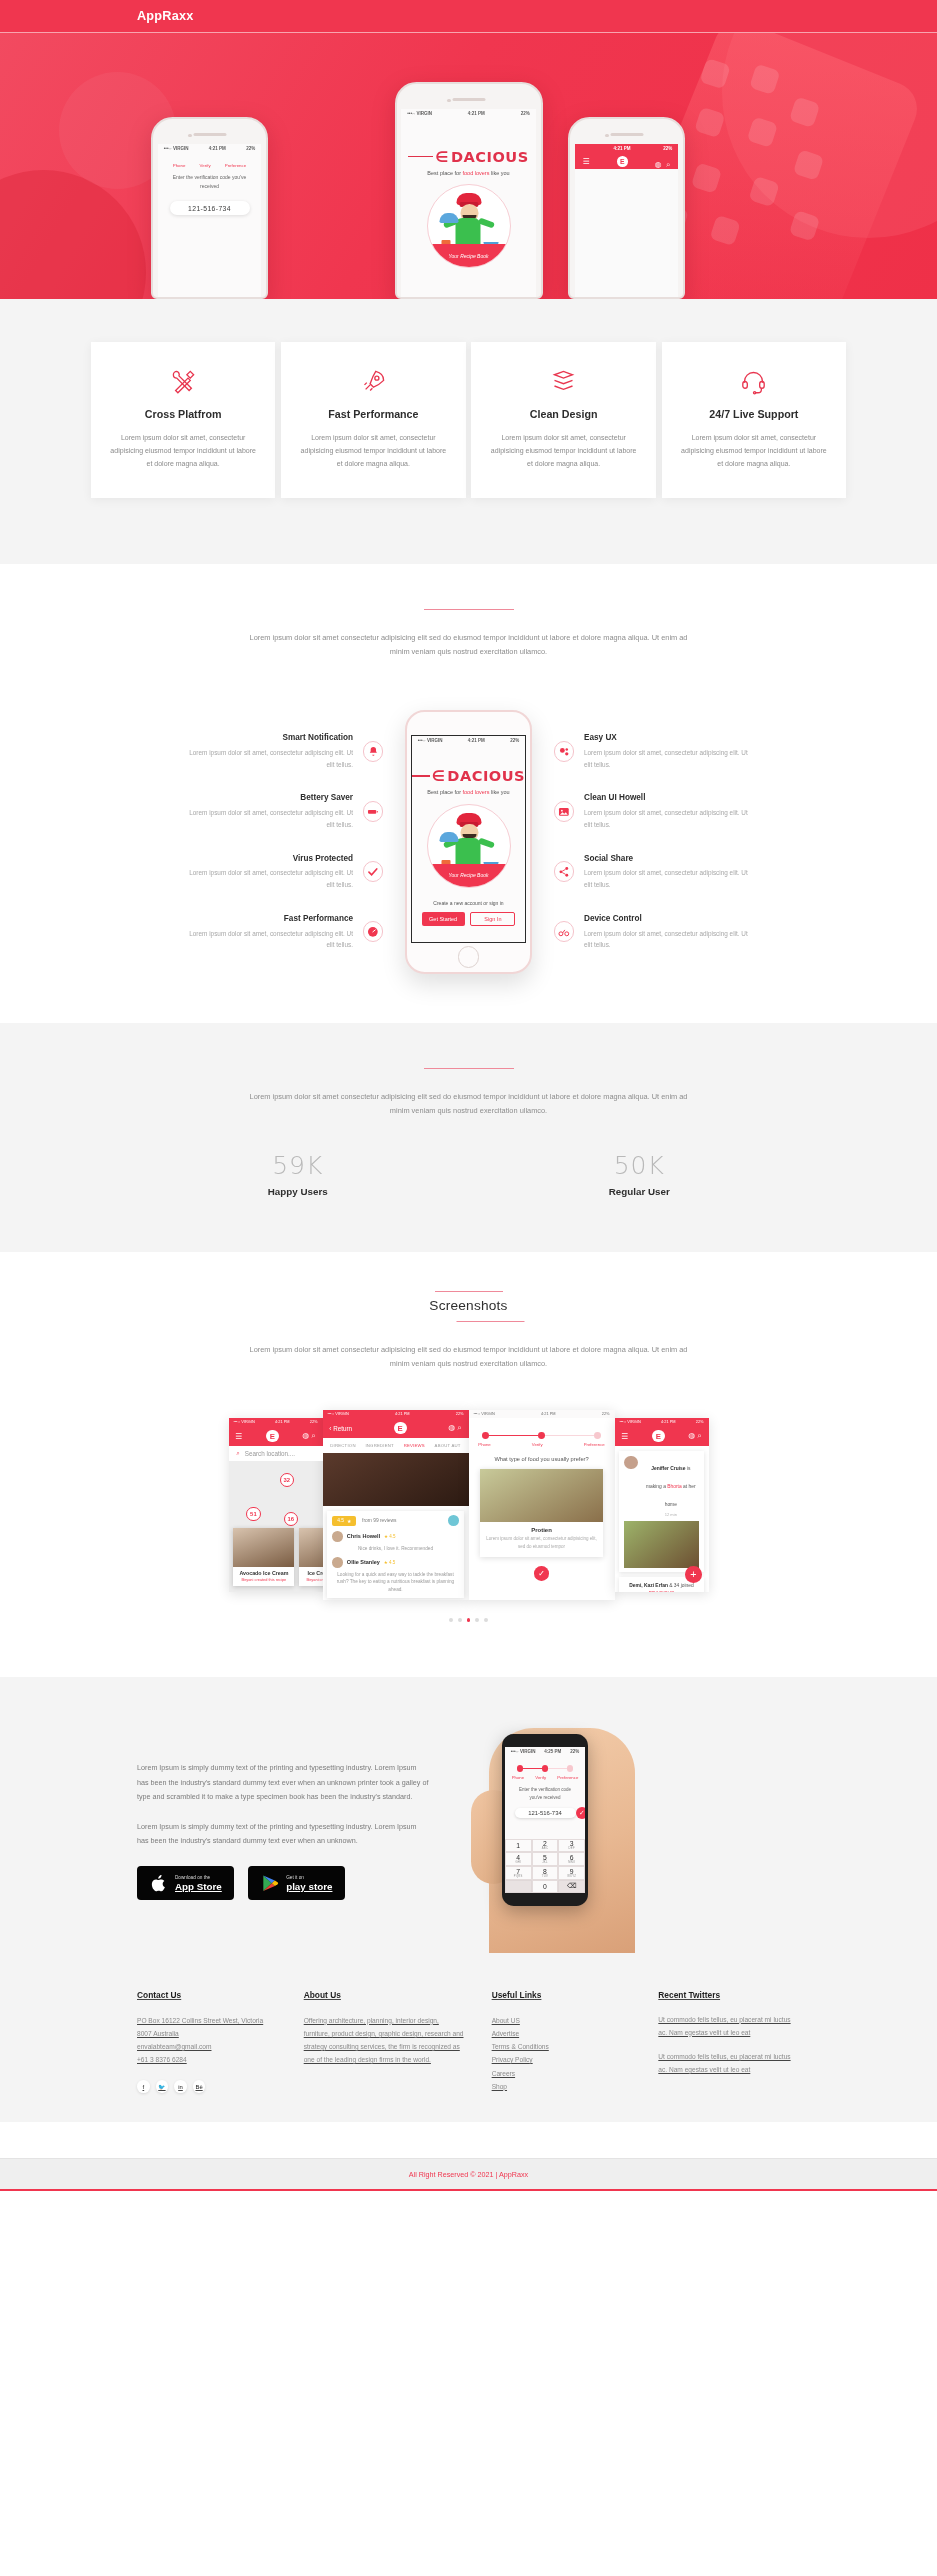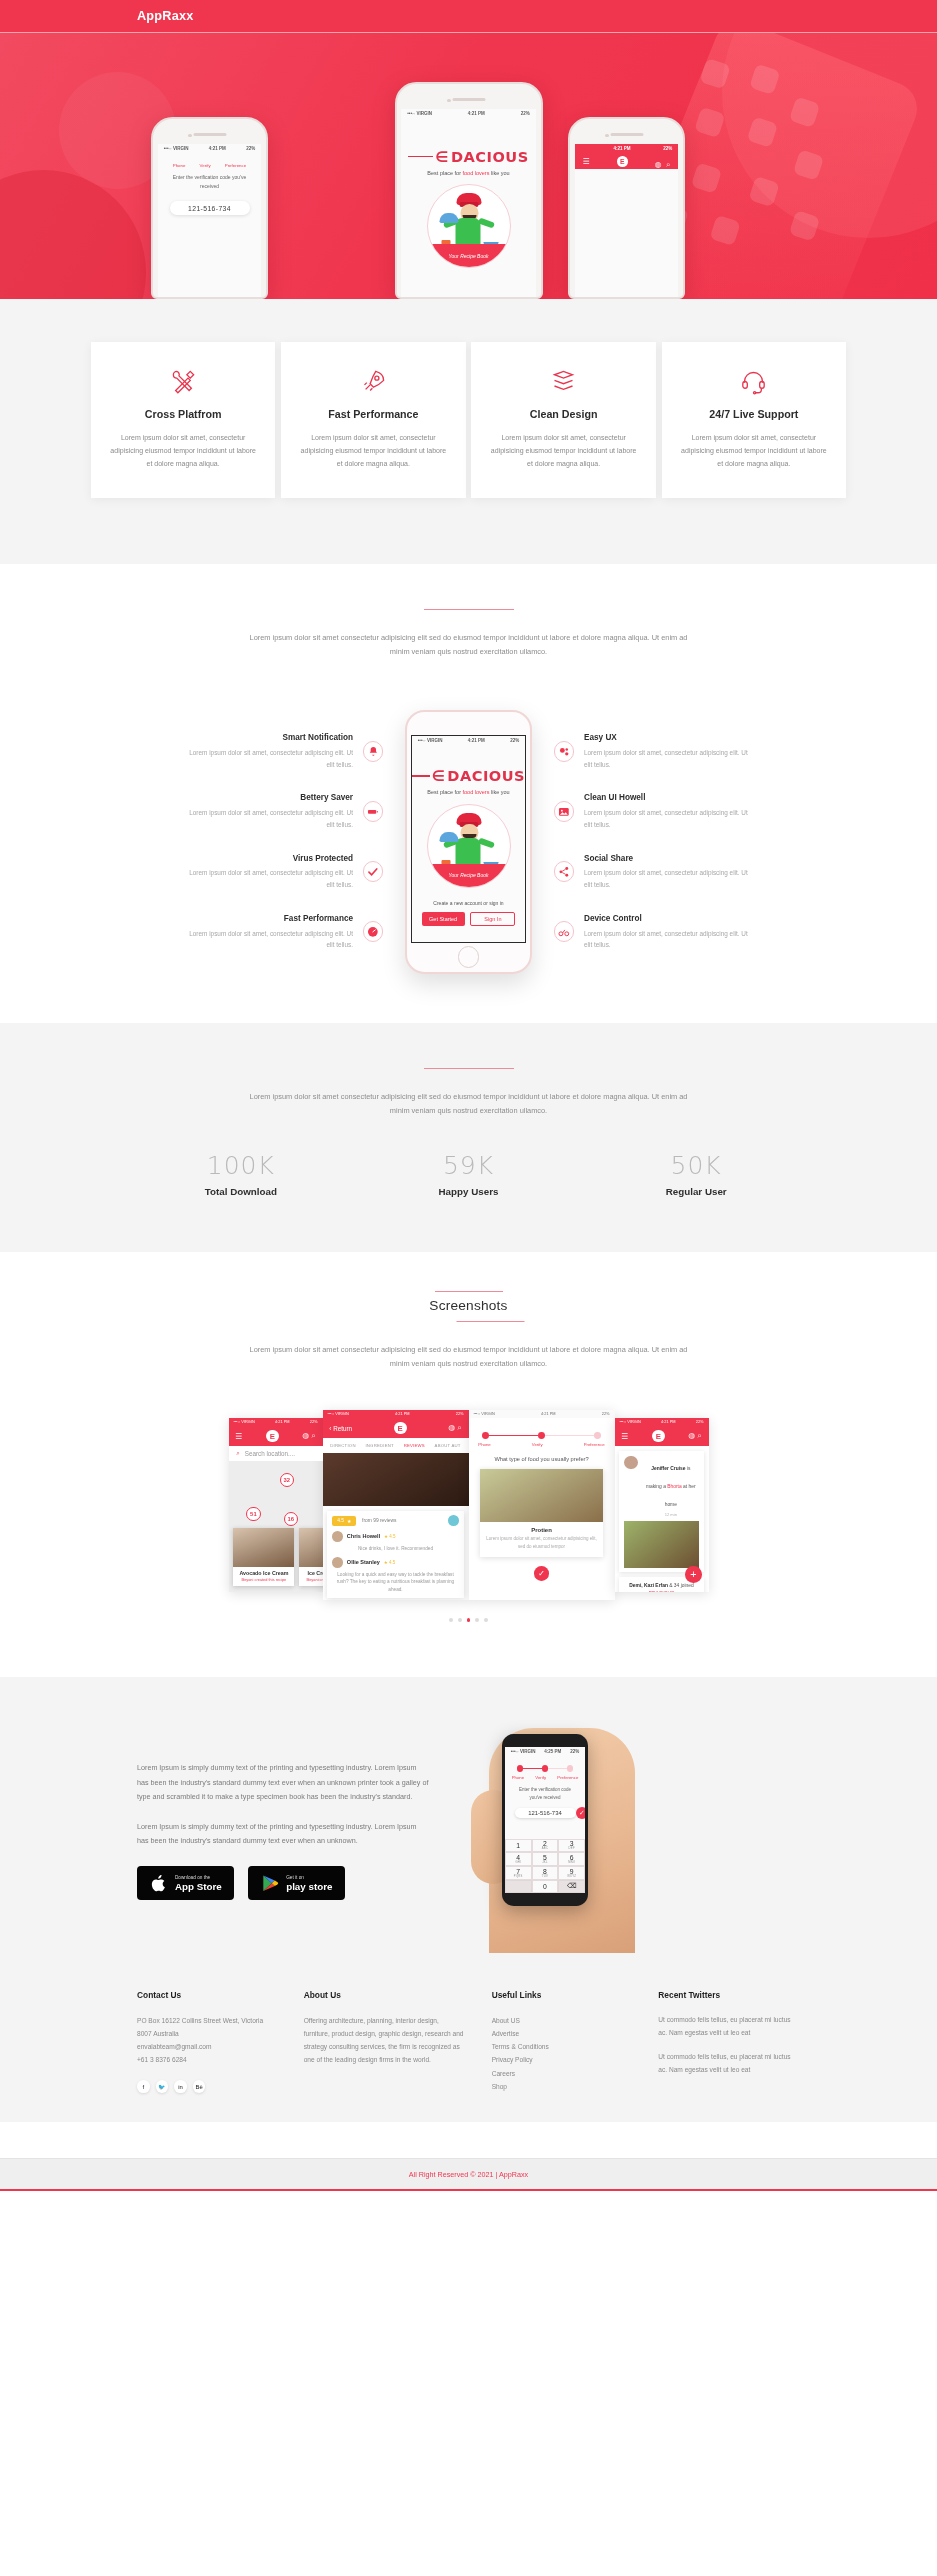--- a/index.html
+++ b/index.html
@@ -251,21 +251,21 @@
   .dot.on{ background:#f0364f;}
 
   
   .sec-dl{ background:#f4f4f4; padding: 51px 0 0; position:relative; min-height: 256px; overflow:hidden;}
   .dl-inner{ display:flex; padding: 0 137px; gap: 39px;}
   .dl-copy{ width: 293px; padding-top: 33px;}
   .dl-copy p{ font-size:7.2px; line-height:2.0; color:#7b7b7b; margin-bottom: 15.6px;}
   .store-btns{ display:flex; gap:13.7px; margin-top: 17.6px;}
   .store-btn{ display:flex; align-items:center; gap:6.8px; background:#050505; color:#fff; padding:6.8px 12.7px; border-radius:3.9px;}
   .store-btn .small{ font-size:4.7px; color:#dcdcdc; line-height:1.2;}
-  .store-btn .big{ font-size:9.8px; font-weight:bold; line-height:1.15;}
+  .store-btn .big{ font-size:9.8px; font-weight:bold; line-height:1.15;text-decoration:underline;}
 
   .hand-wrap{ position:relative; flex:1; height: 225px; }
   .hand{
     position:absolute; left: 19.5px; top: 0; width: 146px; height: 225px;
     background: linear-gradient(160deg,#f3cdab 0%, #e8b892 55%, #d9a078 100%);
     border-radius: 45px 45px 0 0;
   }
   .hand .thumb{ position:absolute; left:-17.6px; top:62px; width:45px; height:94px; background:linear-gradient(120deg,#f0c6a3,#dca87f); border-radius: 23.4px;}
   .dl-phone{
     position:absolute; left: 33px; top: 5.9px; width: 86px; height: 172px;
@@ -275,21 +275,21 @@
   .dlp-copy{ text-align:center; font-size:4.5px; color:#666; line-height:1.75; margin-top:5.9px; padding:0 7.8px;}
   .dlp-input{ margin:5.9px auto 0; width:61px; height:10.7px; background:#fff; border-radius:6.8px; box-shadow:0 1px 2.9px rgba(0,0,0,.15); display:flex; align-items:center; justify-content:center; font-size:5.9px; color:#3b3b3b; position:relative;}
   .dlp-ok{ position:absolute; right:-12.7px; top:-1px; width:12.7px;height:12.7px;border-radius:50%;background:#f0364f;color:#fff;font-size:6.8px;display:flex;align-items:center;justify-content:center;}
   .keypad{ position:absolute; left:0;right:0;bottom:0; background:#e9e2e2; display:grid; grid-template-columns: repeat(3,1fr);}
   .key{ height:13.7px; display:flex; flex-direction:column; align-items:center; justify-content:center; background:#fbfafa; border:0.5px solid #e4dcdc; color:#2c2c2c;}
   .key .n{ font-size:6.8px; } .key .a{ font-size:2.7px; color:#8b8b8b; letter-spacing:0.3px;}
   .key.blank{ background:#e9e2e2; border-color:#e0d8d8;}
 
   
   .footer{ background:#f4f4f4; padding: 37px 0 29px;}
-  .fcols{ display:flex; padding: 0 137px; gap: 25px;}
+  .fcols{ display:flex; padding: 0 137px; gap: 25px; text-decoration: underline;}
   .fcol{ flex:1; }
   .fcol.wide{ flex: 1.15; }
   .fcol h4{ font-size:8.4px; color:#1f1f1f; font-weight:bold; margin-bottom: 13.7px;}
   .fcol p, .fcol a{ font-size:6.6px; color:#8a8a8a; line-height: 2.0; display:block; text-decoration:none;}
   .socials{ display:flex; gap:5.9px; margin-top: 13.7px;}
   .soc{ width:12.7px;height:12.7px;border-radius:50%;background:#fff; display:flex;align-items:center;justify-content:center; color:#222; font-size:5.9px; box-shadow:0 1px 2.9px rgba(0,0,0,.12);}
   .tweet{ font-size:6.6px; color:#8a8a8a; line-height:1.95; margin-bottom: 11.7px;}
 
   .copybar{
     background:#efefef; border-top:1px solid #e3e3e3; border-bottom: 2px solid #f0364f;
@@ -617,24 +617,20 @@
         </div>
       </div>
 
     </div>
   </div>
 
   <div class="sec-stats">
     <div class="hdash"></div>
     <p class="lead">Lorem ipsum dolor sit amet consectetur adipisicing elit sed do eiusmod tempor incididunt ut labore et dolore magna aliqua. Ut enim ad minim veniam quis nostrud exercitation ullamco.</p>
     <div class="stats">
-      <div class="stat">
-        <div class="num">100K</div>
-        <div class="lbl">Total Download</div>
-      </div>
       <div class="stat">
         <div class="num">59K</div>
         <div class="lbl">Happy Users</div>
       </div>
       <div class="stat">
         <div class="num">50K</div>
         <div class="lbl">Regular User</div>
       </div>
     </div>
   </div>

